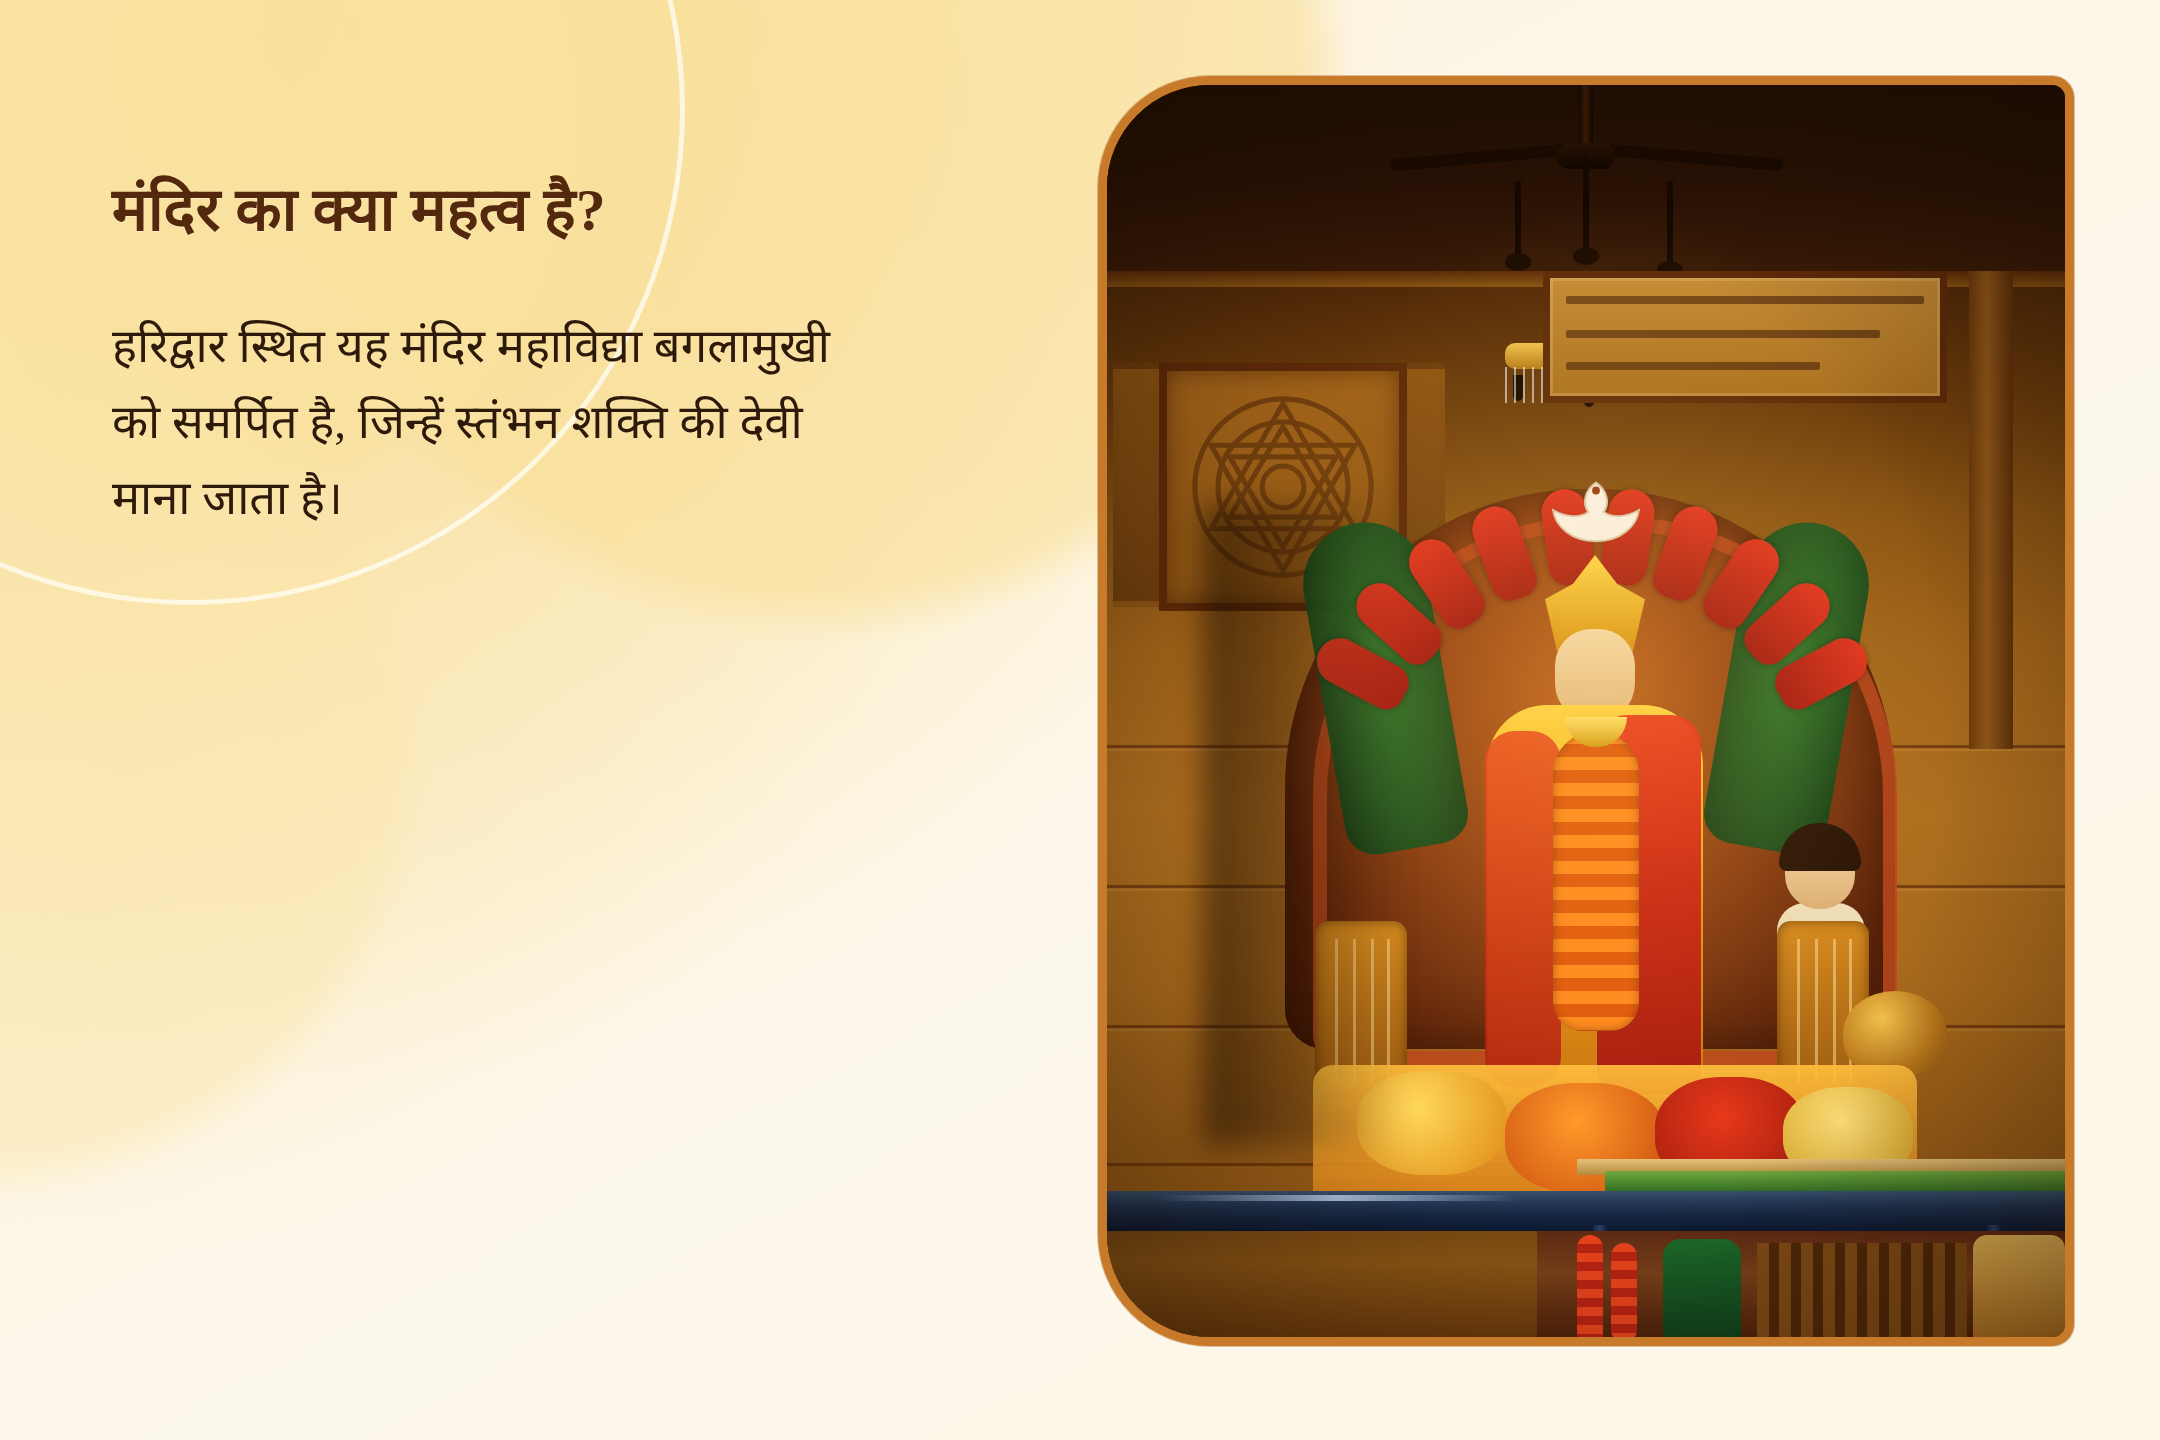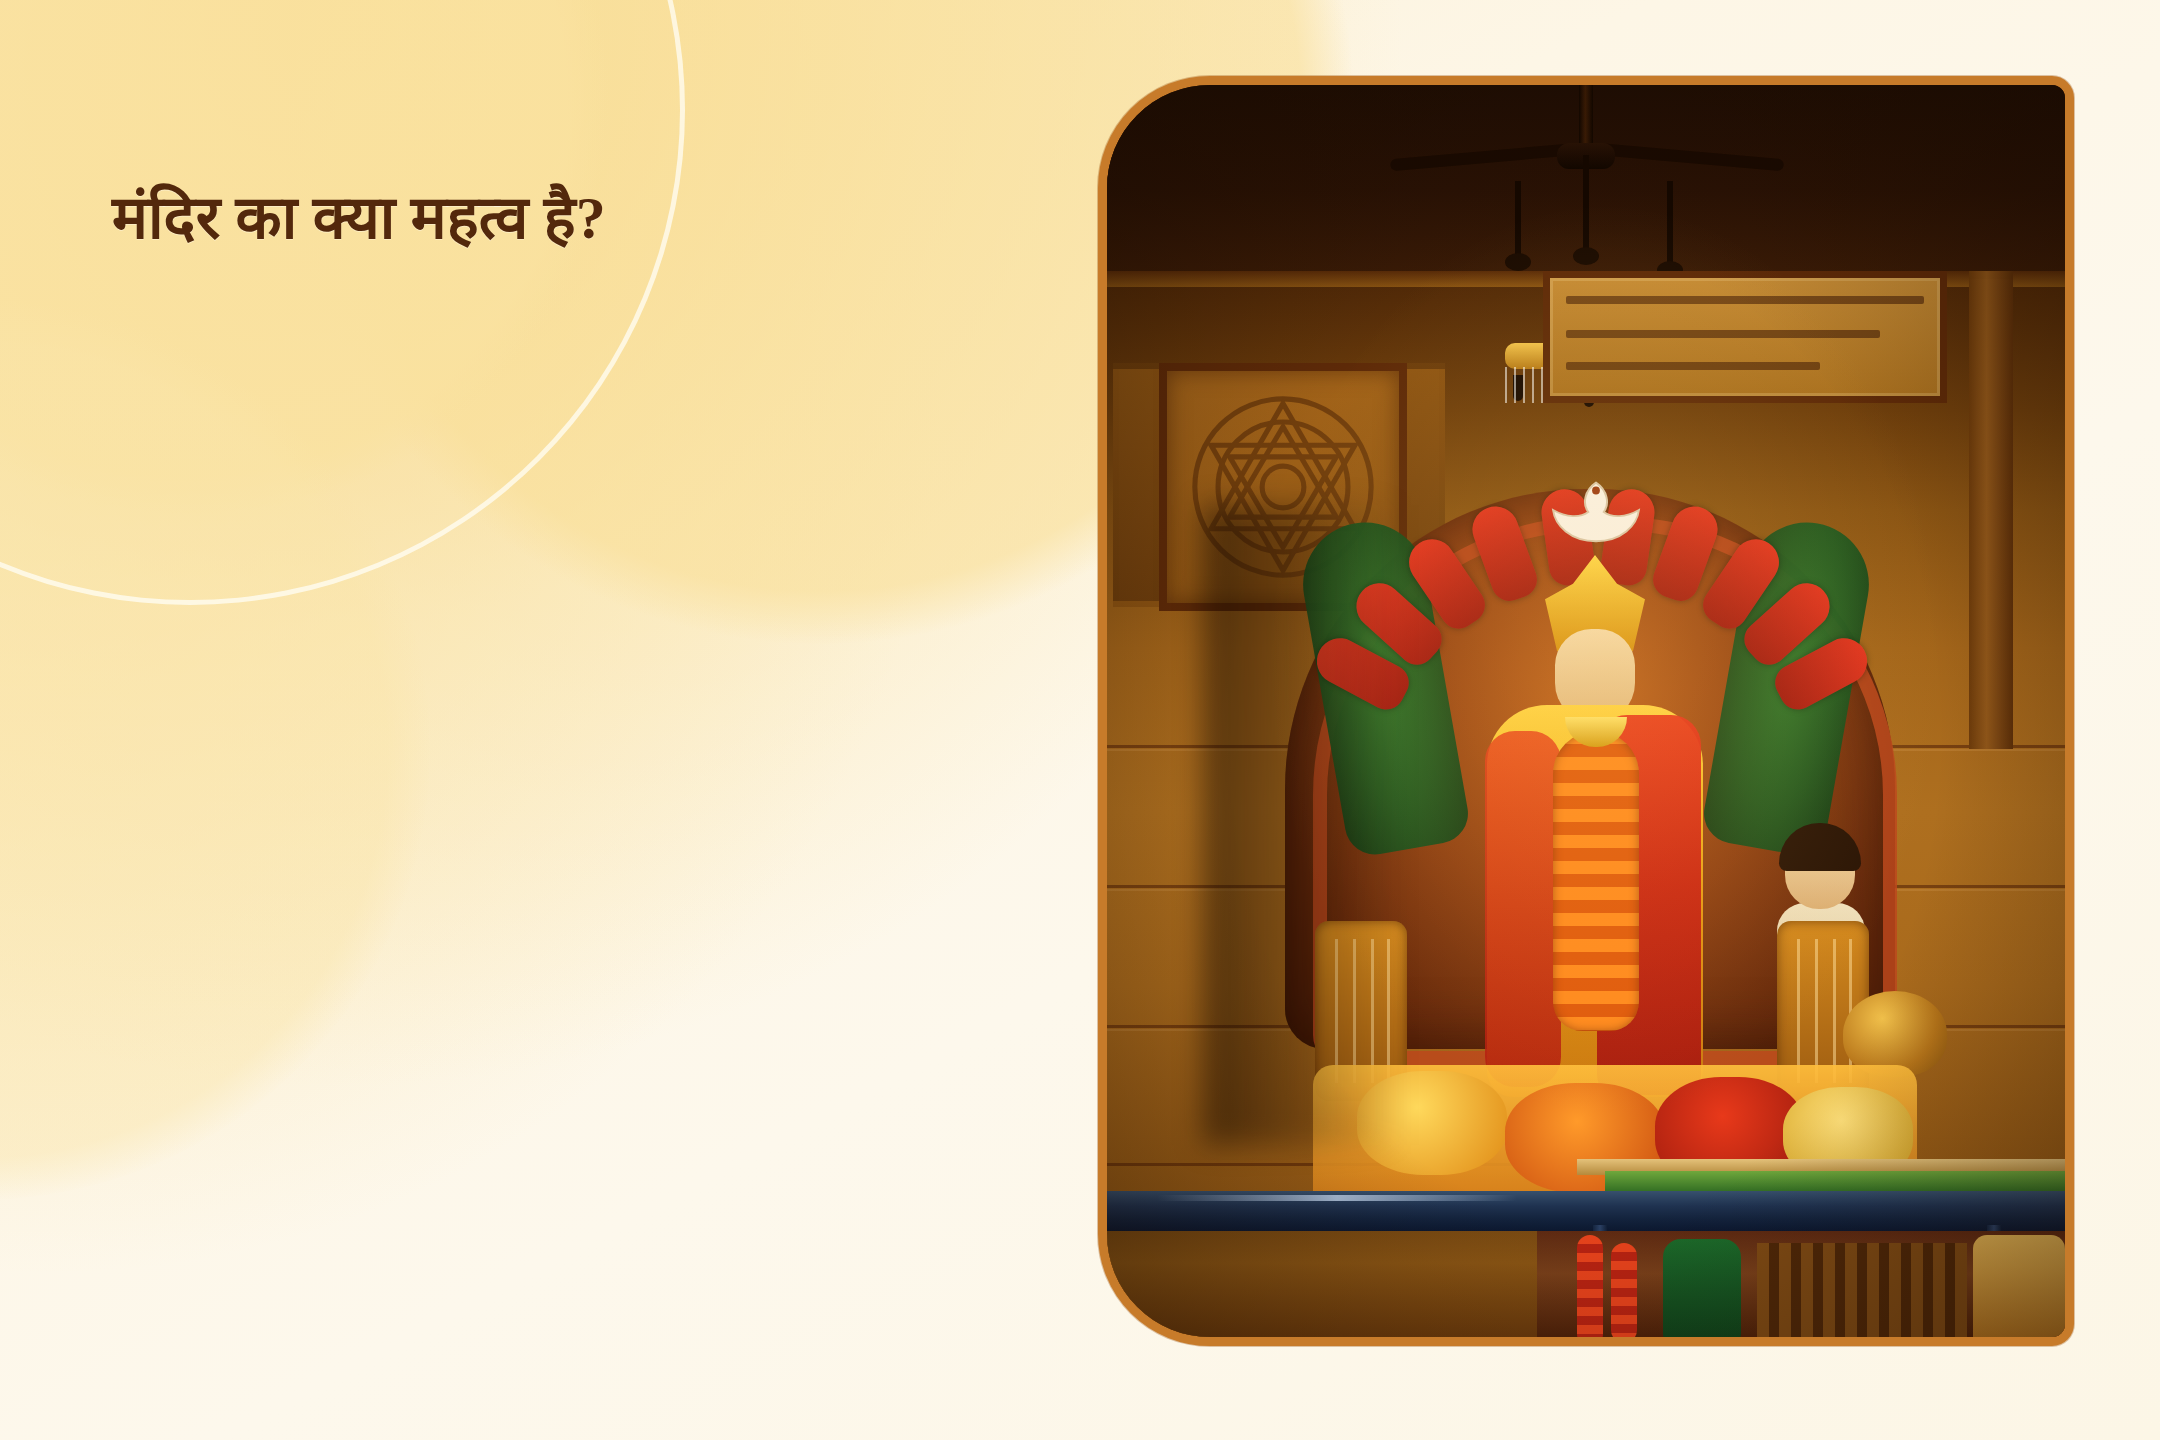--- a/index.html
+++ b/index.html
@@ -21,21 +21,21 @@
   .wm-a{left:-240px;top:-330px;width:860px;height:860px;
         background:radial-gradient(circle, rgba(250,226,160,.85) 0%, rgba(250,226,160,.75) 62%, rgba(255,252,240,.0) 69%);}
   .wm-b{left:280px;top:-430px;width:1080px;height:1080px;
         background:radial-gradient(circle, rgba(249,223,152,.72) 0%, rgba(249,223,152,.62) 63%, rgba(255,252,240,0) 70%);}
   .wm-c{left:-470px;top:300px;width:900px;height:900px;
         background:radial-gradient(circle, rgba(250,229,169,.55) 0%, rgba(250,229,169,.45) 64%, rgba(255,252,240,0) 71%);}
   .wm-ring{position:absolute;left:-300px;top:-380px;width:980px;height:980px;border-radius:50%;
         box-shadow:0 0 0 5px rgba(255,253,246,.75);}
 
   
-  .text-col{position:absolute;left:112px;top:183px;width:900px;}
+  .text-col{position:absolute;left:112px;top:175px;width:900px;}
   .headline{
     font-family:"Liberation Serif", serif;
     font-weight:700;
     font-size:60px;
     line-height:1.18;
     color:#53280C;
     letter-spacing:.2px;
     margin:0 0 62px 0;
     text-shadow:0 1px 0 rgba(255,255,255,.35);
   }
@@ -222,20 +222,21 @@
 <div id="stage">
 
   <div class="bg-wash"></div>
   <div class="wm wm-b"></div>
   <div class="wm wm-a"></div>
   <div class="wm wm-c"></div>
   <div class="wm-ring"></div>
 
   <div class="text-col">
     <h1 class="headline">मंदिर का क्या महत्व है?</h1>
+    <p class="body-copy">हरिद्वार स्थित यह मंदिर महाविद्या बगलामुखी को समर्पित है, जिन्हें स्तंभन शक्ति की देवी माना जाता है।</p>
   </div>
 
   <div class="photo-frame">
     <div class="photo">
 
       <div class="wall"></div>
 
       <div class="plank" style="top:660px"></div>
       <div class="plank hl" style="top:664px"></div>
       <div class="plank" style="top:800px"></div>

